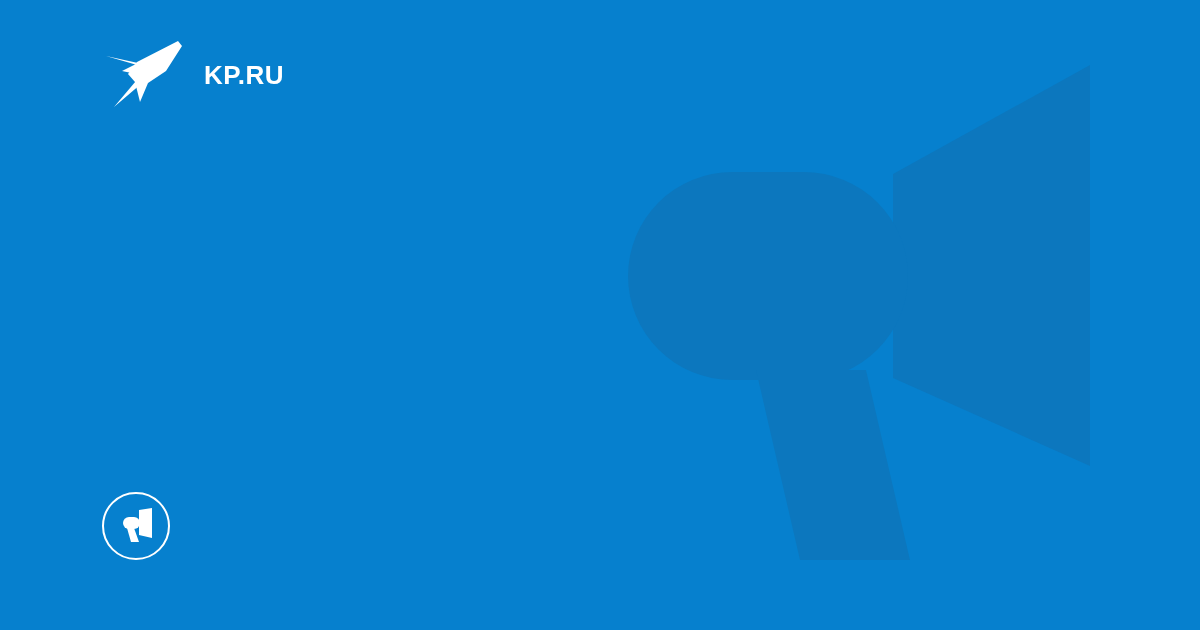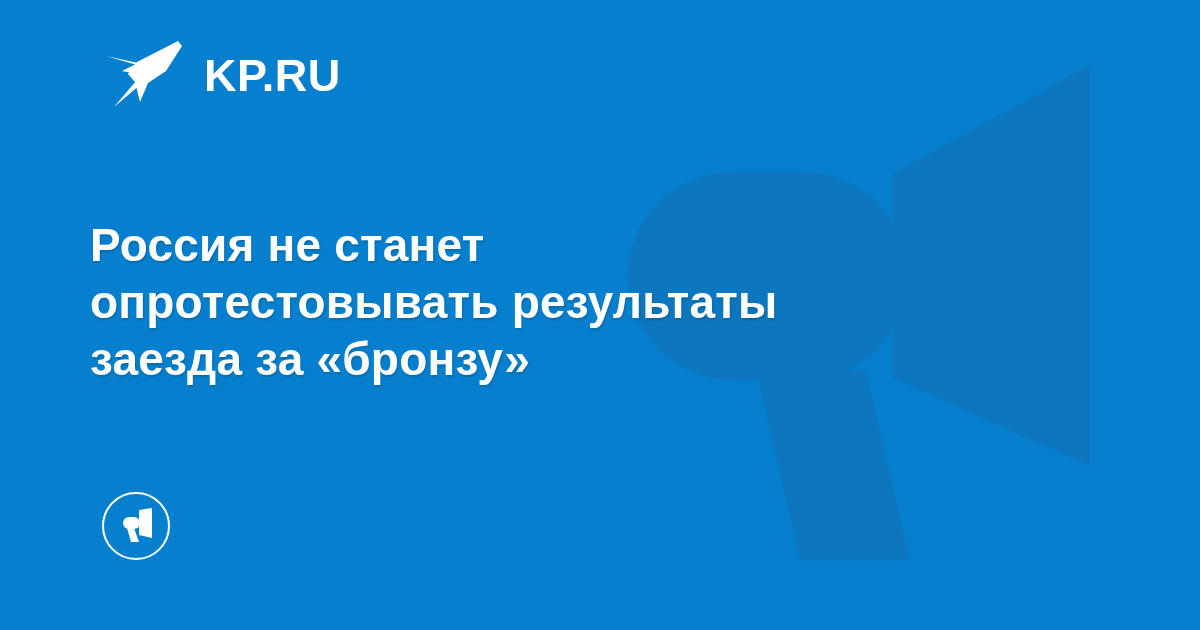--- a/index.html
+++ b/index.html
@@ -39,21 +39,21 @@
   }
 
   .brand-bird {
     width: 80px;
     height: 74px;
     display: block;
   }
 
   .brand-name {
     color: #ffffff;
-    font-size: 45px;
+    font-size: 26px;
     font-weight: bold;
     letter-spacing: 0.5px;
     line-height: 1;
     white-space: nowrap;
   }
 
   
   .headline {
     position: absolute;
     left: 90px;
@@ -114,25 +114,20 @@
   </svg>
 
   <div class="brand">
     <svg class="brand-bird" viewBox="0 0 80 74" aria-hidden="true">
       <path fill="#ffffff" d="M 2 18 L 40 29 L 27 36 L 44 40 L 10 69 L 37 37 L 18 33 L 34 25 Z"></path>
       <path fill="#ffffff" d="M 33 24 L 74 3 L 78 8 L 62 33 L 44 45 L 36 64 L 31 44 L 24 36 Z"></path>
     </svg>
     <span class="brand-name">KP.RU</span>
   </div>
 
-  <h1 class="headline">
-    <span class="headline-line">Россия не станет</span>
-    <span class="headline-line">опротестовывать результаты</span>
-    <span class="headline-line">заезда за «бронзу»</span>
-  </h1>
 
   <div class="badge">
     <div class="badge-ring"></div>
     <svg class="badge-glyph" viewBox="0 0 38 36" aria-hidden="true">
       <g fill="#ffffff">
         <path d="M 22 2 L 35 0 L 35 30 L 22 27 Z"></path>
         <rect x="6" y="9" width="17" height="12" rx="6" ry="6"></rect>
         <path d="M 10 20 L 17 20 L 22 34 L 14 34 Z"></path>
       </g>
     </svg>

